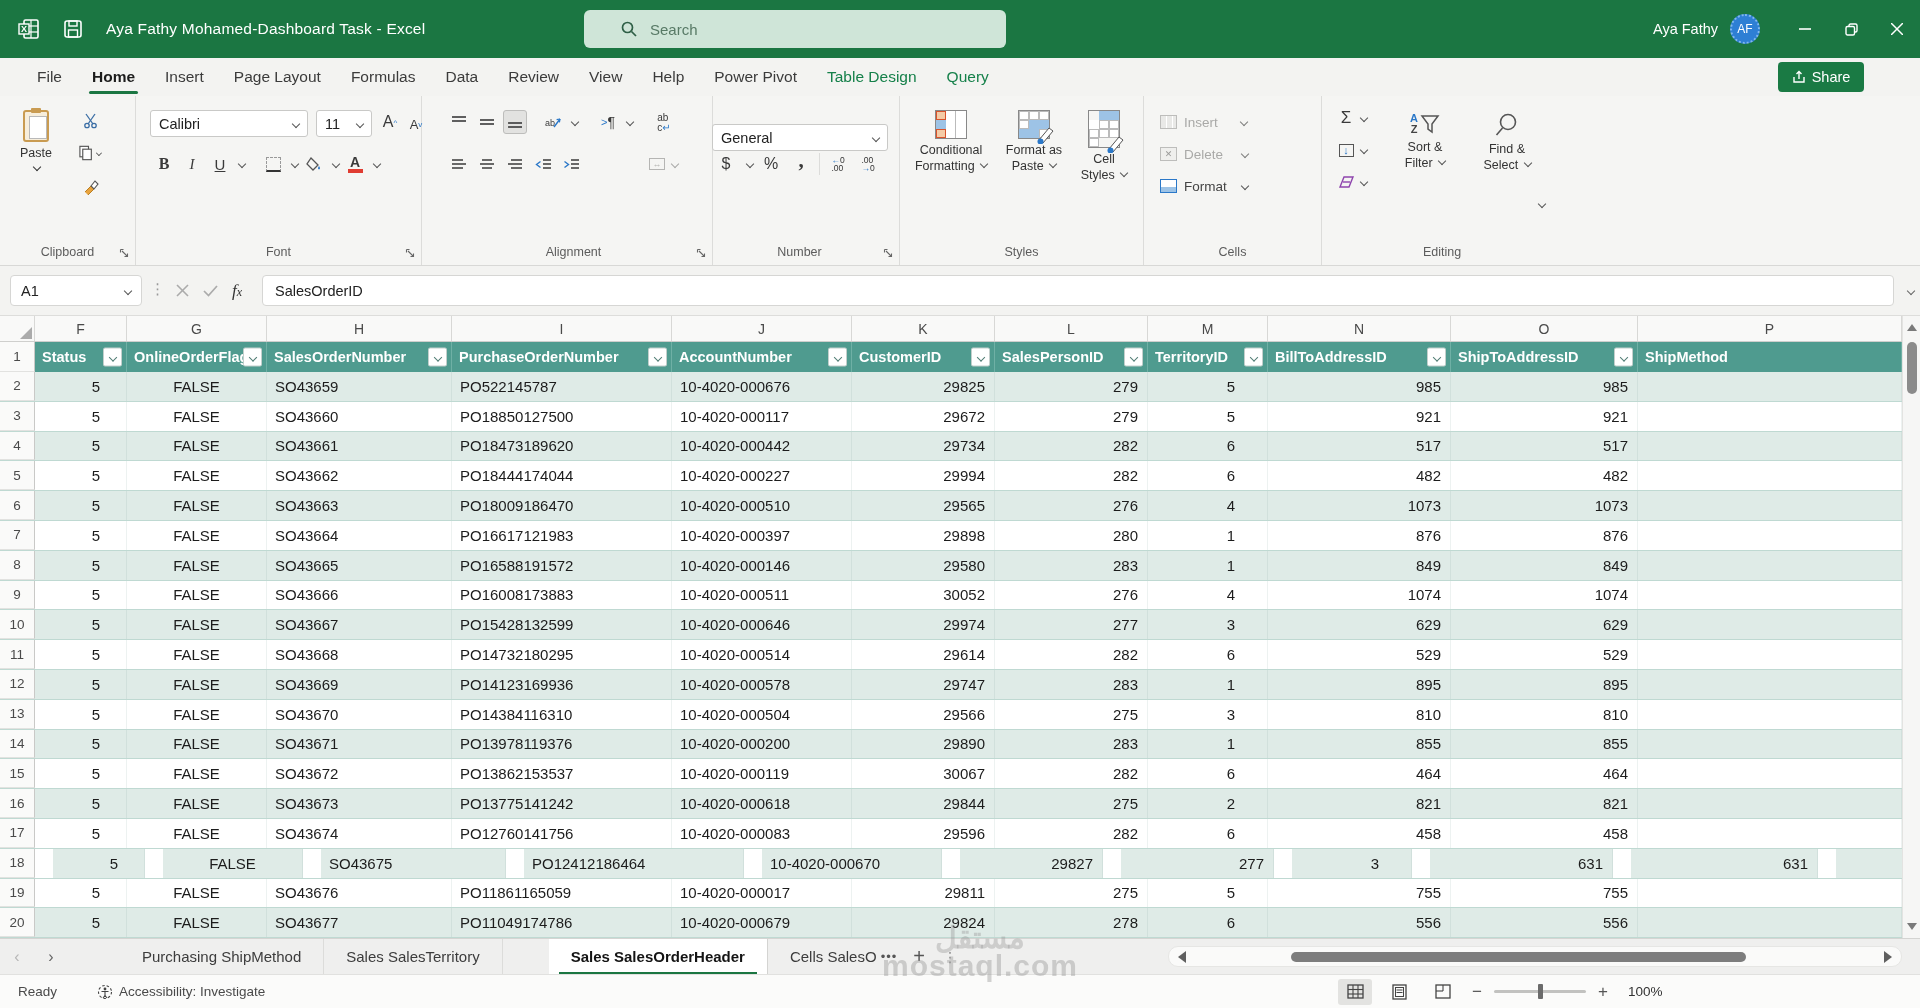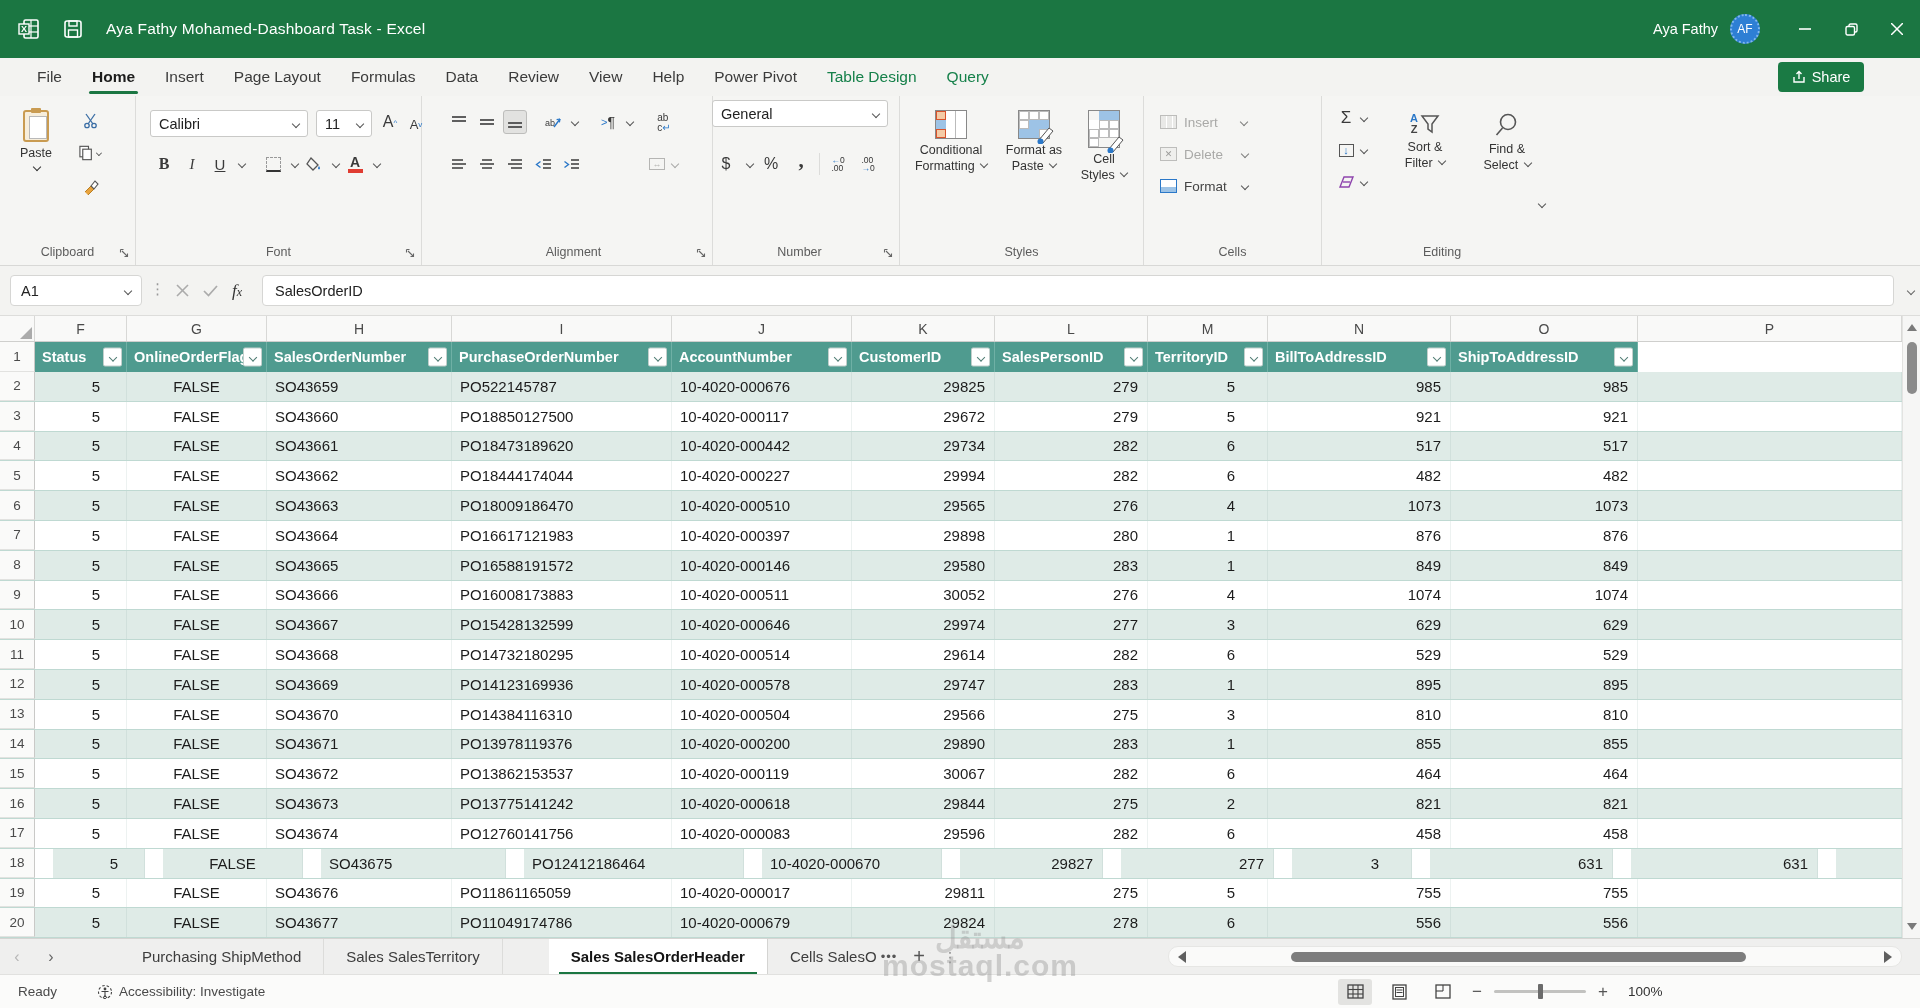--- a/index.html
+++ b/index.html
@@ -148,20 +148,27 @@
   </span>
   <span class="tb-icon">
     <svg width="22" height="22" viewBox="0 0 22 22">
         <rect x="3" y="3" width="16" height="16" rx="2" fill="none" stroke="#fff" stroke-width="1.6"></rect>
         <rect x="7" y="3" width="8" height="5" fill="none" stroke="#fff" stroke-width="1.4"></rect>
         <rect x="6.5" y="12" width="9" height="7" fill="none" stroke="#fff" stroke-width="1.4"></rect>
       </svg>
   </span>
   <span id="app-title">Aya Fathy Mohamed-Dashboard Task  -  Excel</span>
 
+  <div id="search-pill">
+    <svg class="ic" width="18" height="18" viewBox="0 0 18 18">
+        <circle cx="7.5" cy="7.5" r="5" fill="none" stroke="#2E5F46" stroke-width="1.7"></circle>
+        <line x1="11.5" y1="11.5" x2="16" y2="16" stroke="#2E5F46" stroke-width="1.7"></line>
+      </svg>
+    <span class="stext">Search</span>
+  </div>
 
   <div id="tb-right">
     <span id="user-name">Aya Fathy</span>
     <span id="avatar">AF</span>
     <span style="width:22px"></span>
     <span class="winbtn">
         <svg width="12" height="2" viewBox="0 0 12 2">
           <line x1="0" y1="1" x2="12" y2="1" stroke="#fff" stroke-width="1.6"></line>
         </svg>
       </span>
@@ -393,21 +400,21 @@
     </div>
     <span class="glabel">Alignment</span>
     <span class="launcher">
         <svg width="10" height="10" viewBox="0 0 10 10">
           <path d="M1.5 1.5 h3 M1.5 1.5 v3 M3 3 l5 5 M8.5 5.5 v3 h-3" stroke="#666" stroke-width="1.1" fill="none"></path>
         </svg>
       </span>
   </div>
 
   <div class="rgroup" style="left:700px;width:200px;">
-    <div class="combo" style="position:absolute;left:12px;top:4px;width:176px;">
+    <div class="combo" style="position:absolute;left:12px;top:28px;width:176px;">
       <span>General</span>
         <span class="chev" style="color:#555"></span>
     </div>
     <div style="position:absolute;left:14px;top:56px;display:flex;align-items:center;gap:6px;">
       <span class="mini" style="font-size:16px;">$</span>
         <span class="chev" style="color:#555"></span>
       <span class="mini" style="font-size:16px;">%</span>
       <span class="mini" style="font-size:21px;font-weight:bold;font-family:'Liberation Serif',serif;padding-bottom:8px;">,</span>
       <span style="width:1px;height:22px;background:#DCDCDA;"></span>
       <span class="mini">
@@ -634,20 +641,23 @@
         <span style="padding-right: 24px;">BillToAddressID</span>
         <span class="fbtn">
           <span class="chev"></span>
         </span>
       </div>
       <div class="hcell">
         <span style="padding-right: 24px;">ShipToAddressID</span>
         <span class="fbtn">
           <span class="chev"></span>
         </span>
+      </div>
+      <div class="hcell">
+        <span style="padding-right: 24px;">ShipMethod</span>
       </div>
     </div>
   <div id="data-rows">
       <div class="grow drow band" style="grid-template-columns: 35px 92px 140px 185px 220px 180px 143px 153px 120px 183px 187px 264px;">
         <div class="rownum">2</div>
         <div class="dc al-r pad24">5</div>
         <div class="dc al-c">FALSE</div>
         <div class="dc al-l">SO43659</div>
         <div class="dc al-l">PO522145787</div>
         <div class="dc al-l">10-4020-000676</div>

